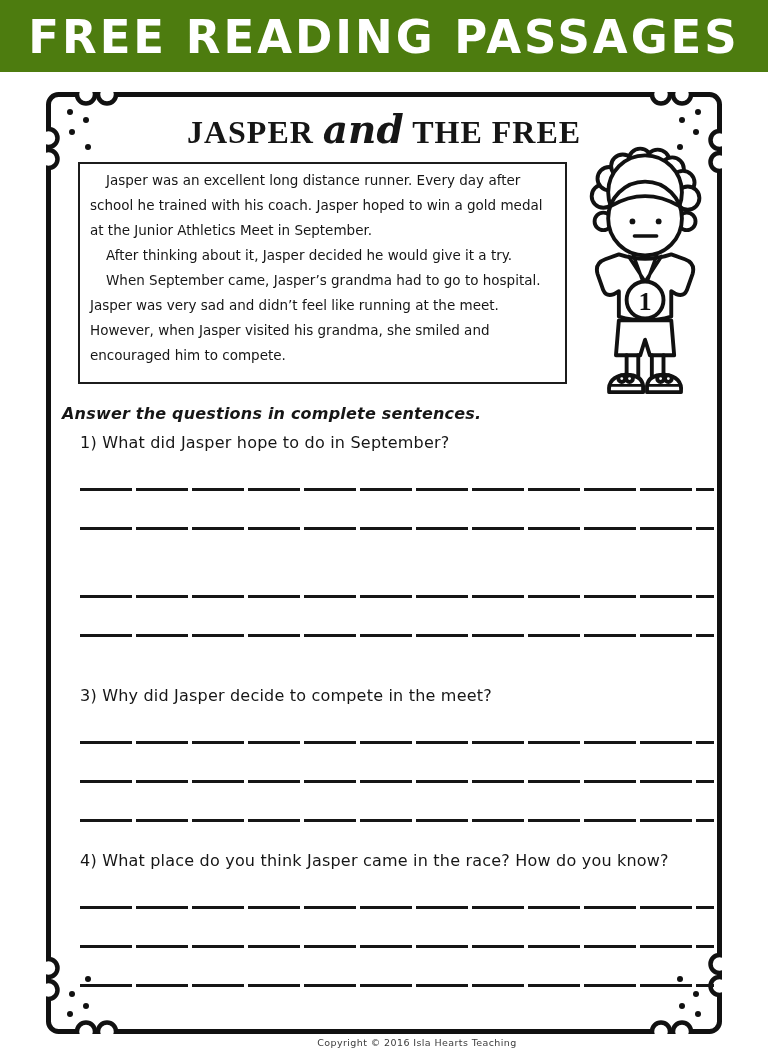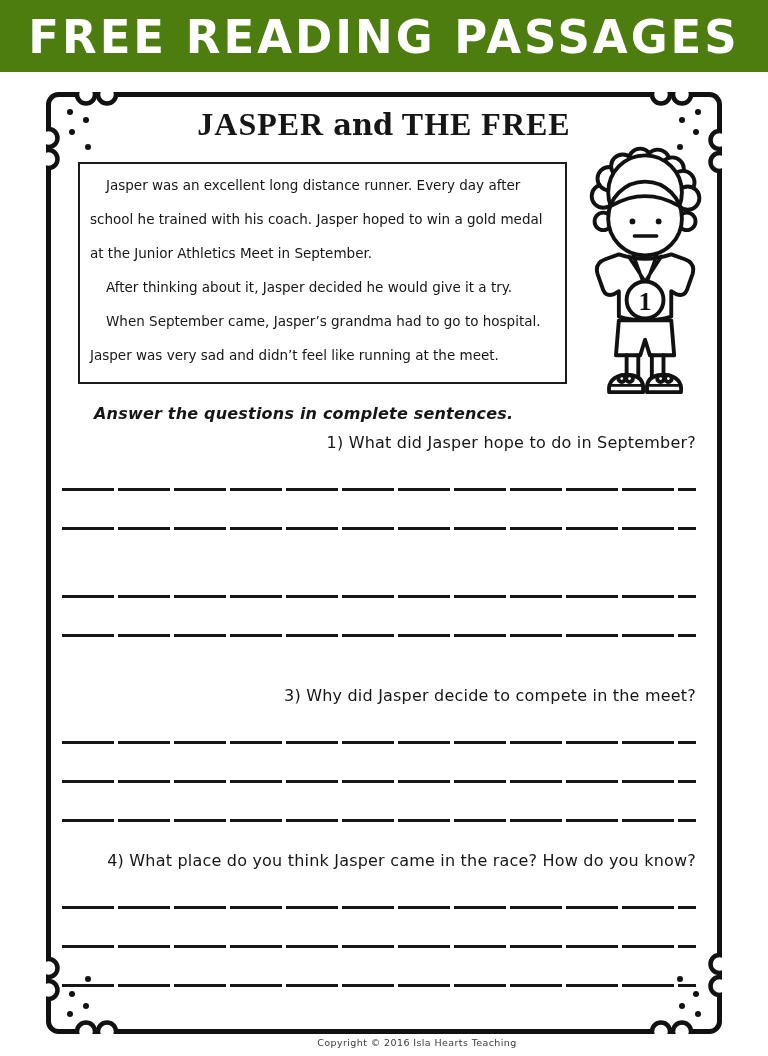--- a/index.html
+++ b/index.html
@@ -19,35 +19,35 @@
   }
   
   .sheet{position:absolute;left:46px;top:92px;width:676px;height:942px;}
   .frame{position:absolute;left:0;top:0;width:676px;height:942px;}
   .title{
     position:absolute;top:14px;left:0;width:100%;text-align:center;margin:0;
     font-family:"Liberation Serif",serif;font-weight:bold;font-size:32px;
     letter-spacing:1px;white-space:nowrap;
   }
   .title .and{
-    font-family:"DejaVu Serif",serif;font-weight:600;
-    font-size:29px;letter-spacing:0;
+    font-family:"DejaVu Serif",serif;font-style:italic;font-weight:600;
+    font-size:39px;letter-spacing:0;
   }
   .passage-box{
     position:absolute;left:32px;top:70px;width:489px;height:222px;
     box-sizing:border-box;border:2px solid #1c1c1c;background:#fff;
-    padding:4px 10px;font-size:13.5px;line-height:34px;overflow:hidden;
+    padding:4px 10px;font-size:13.5px;line-height:25px;overflow:hidden;
   }
   .passage-box p{margin:0;text-indent:16px;}
   .illustration{position:absolute;left:527px;top:44px;width:148px;height:262px;}
   .instructions{
-    position:absolute;left:48px;top:312px;margin:0;
+    position:absolute;left:16px;top:312px;margin:0;
     font-style:italic;font-weight:600;font-size:16px;letter-spacing:.2px;
   }
-  .question{position:absolute;left:16px;width:634px;text-align:right;}
+  .question{position:absolute;left:34px;width:634px;}
   .q0{top:341px}.q1{top:467px}.q2{top:594px}.q3{top:759px}
   .q-text{margin:0;font-size:16px;letter-spacing:.2px;}
   .answer-line{
     height:3px;margin-top:36px;border:none;
     background:repeating-linear-gradient(90deg,#161616 0 52px,rgba(0,0,0,0) 52px 56px);
   }
   .copyright{
     position:absolute;left:0;top:1037px;width:756px;text-align:center;
     font-size:9.5px;color:#3c3c3c;letter-spacing:.4px;padding-left:39px;
   }

